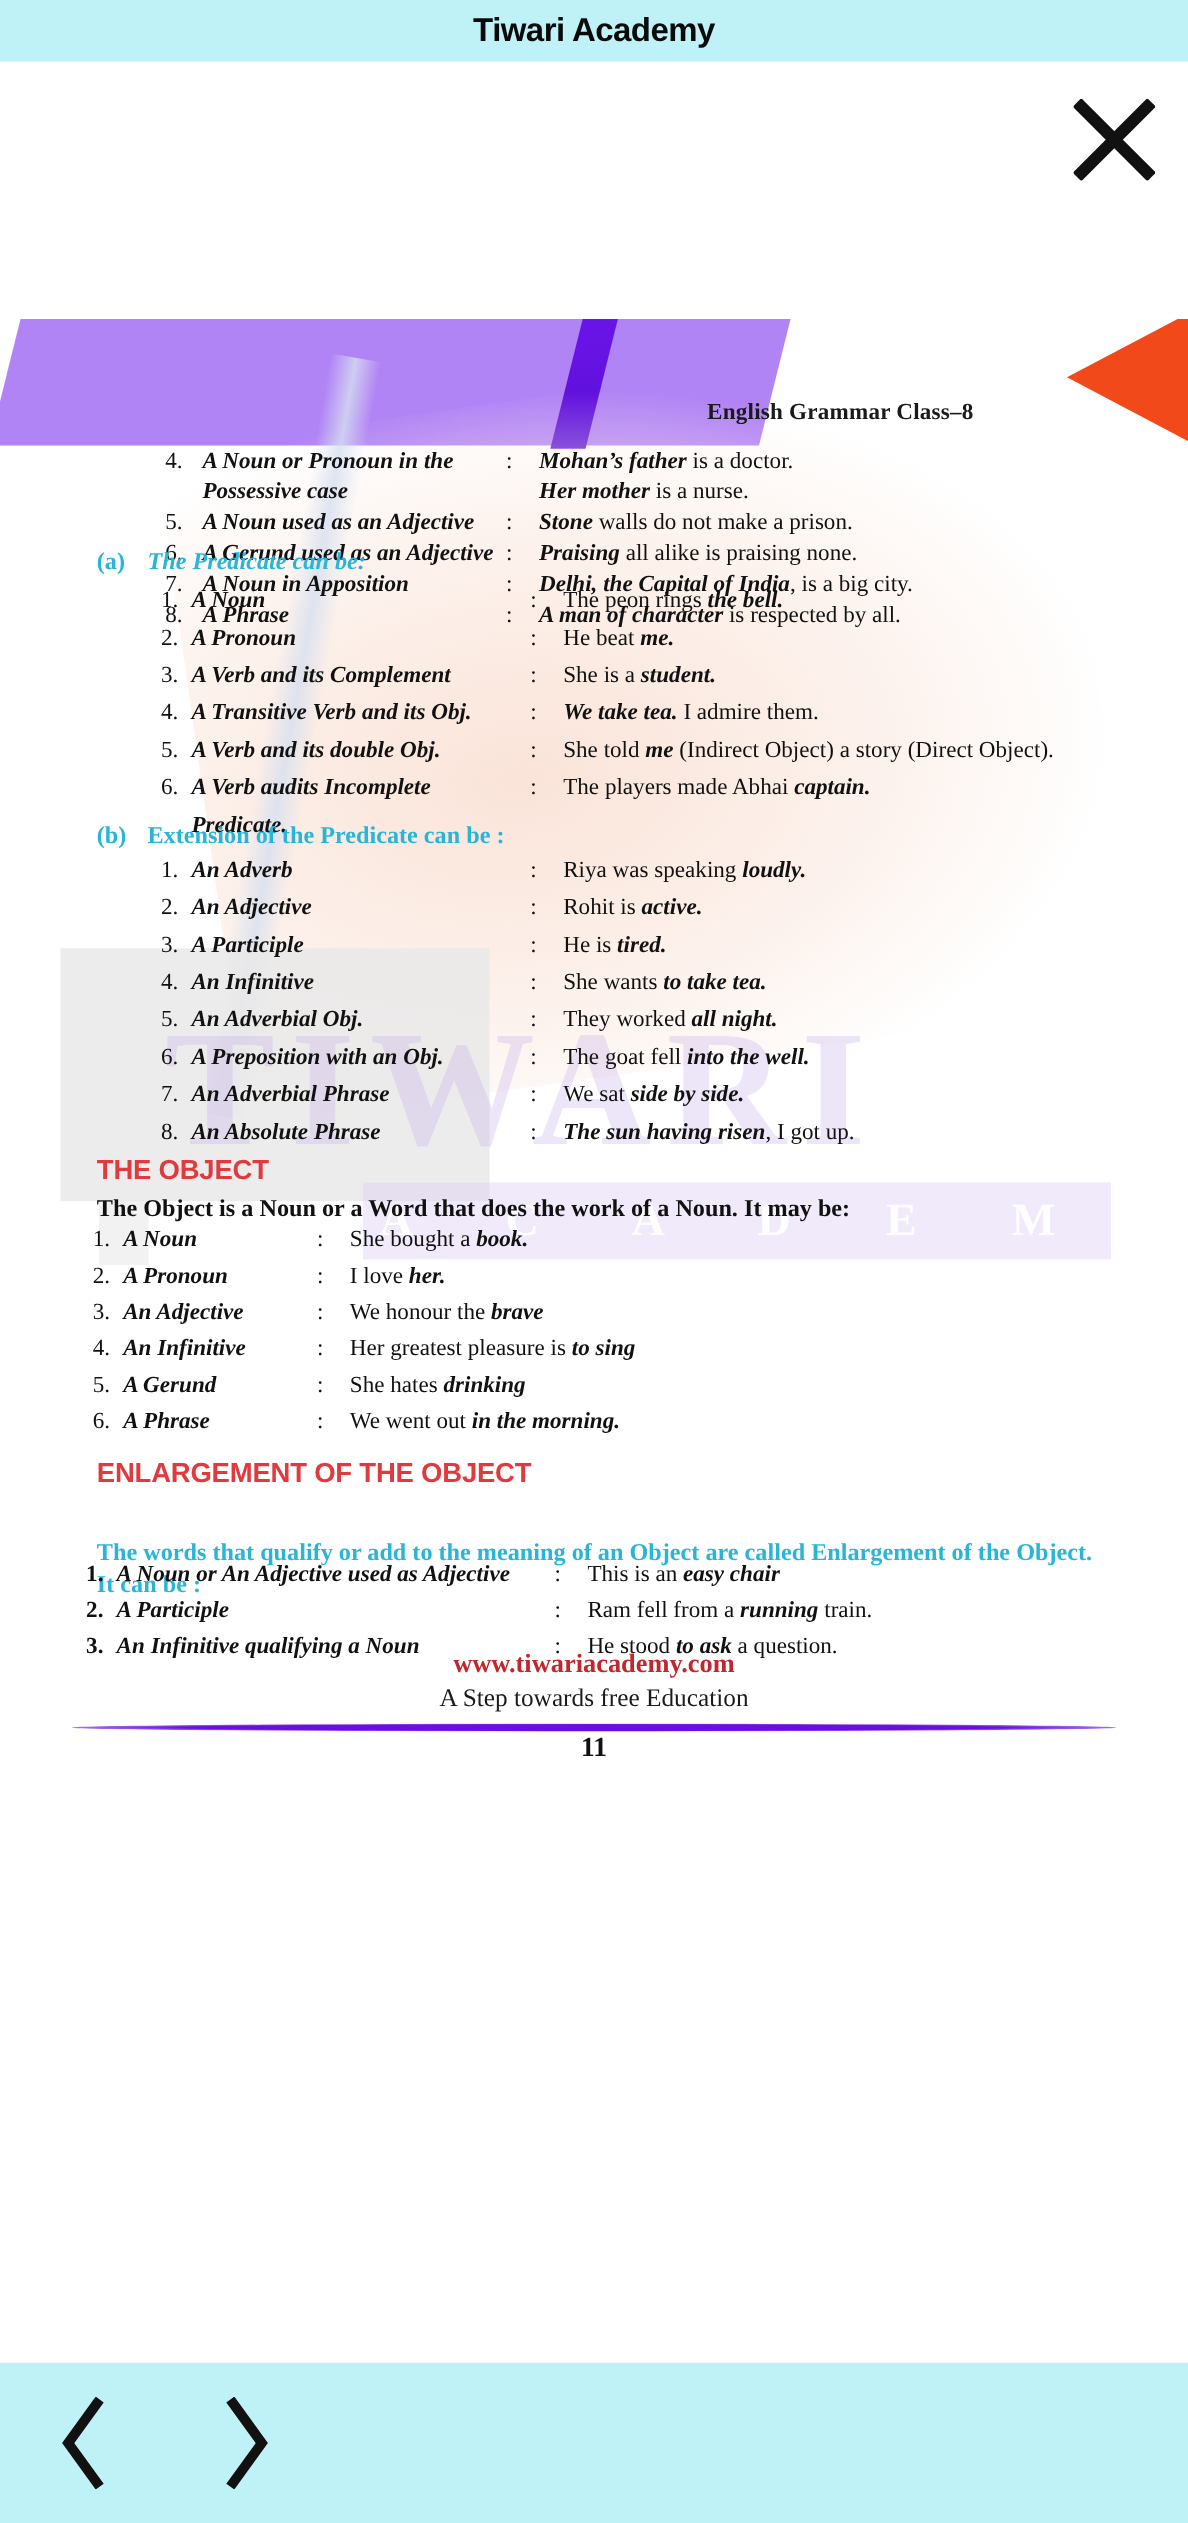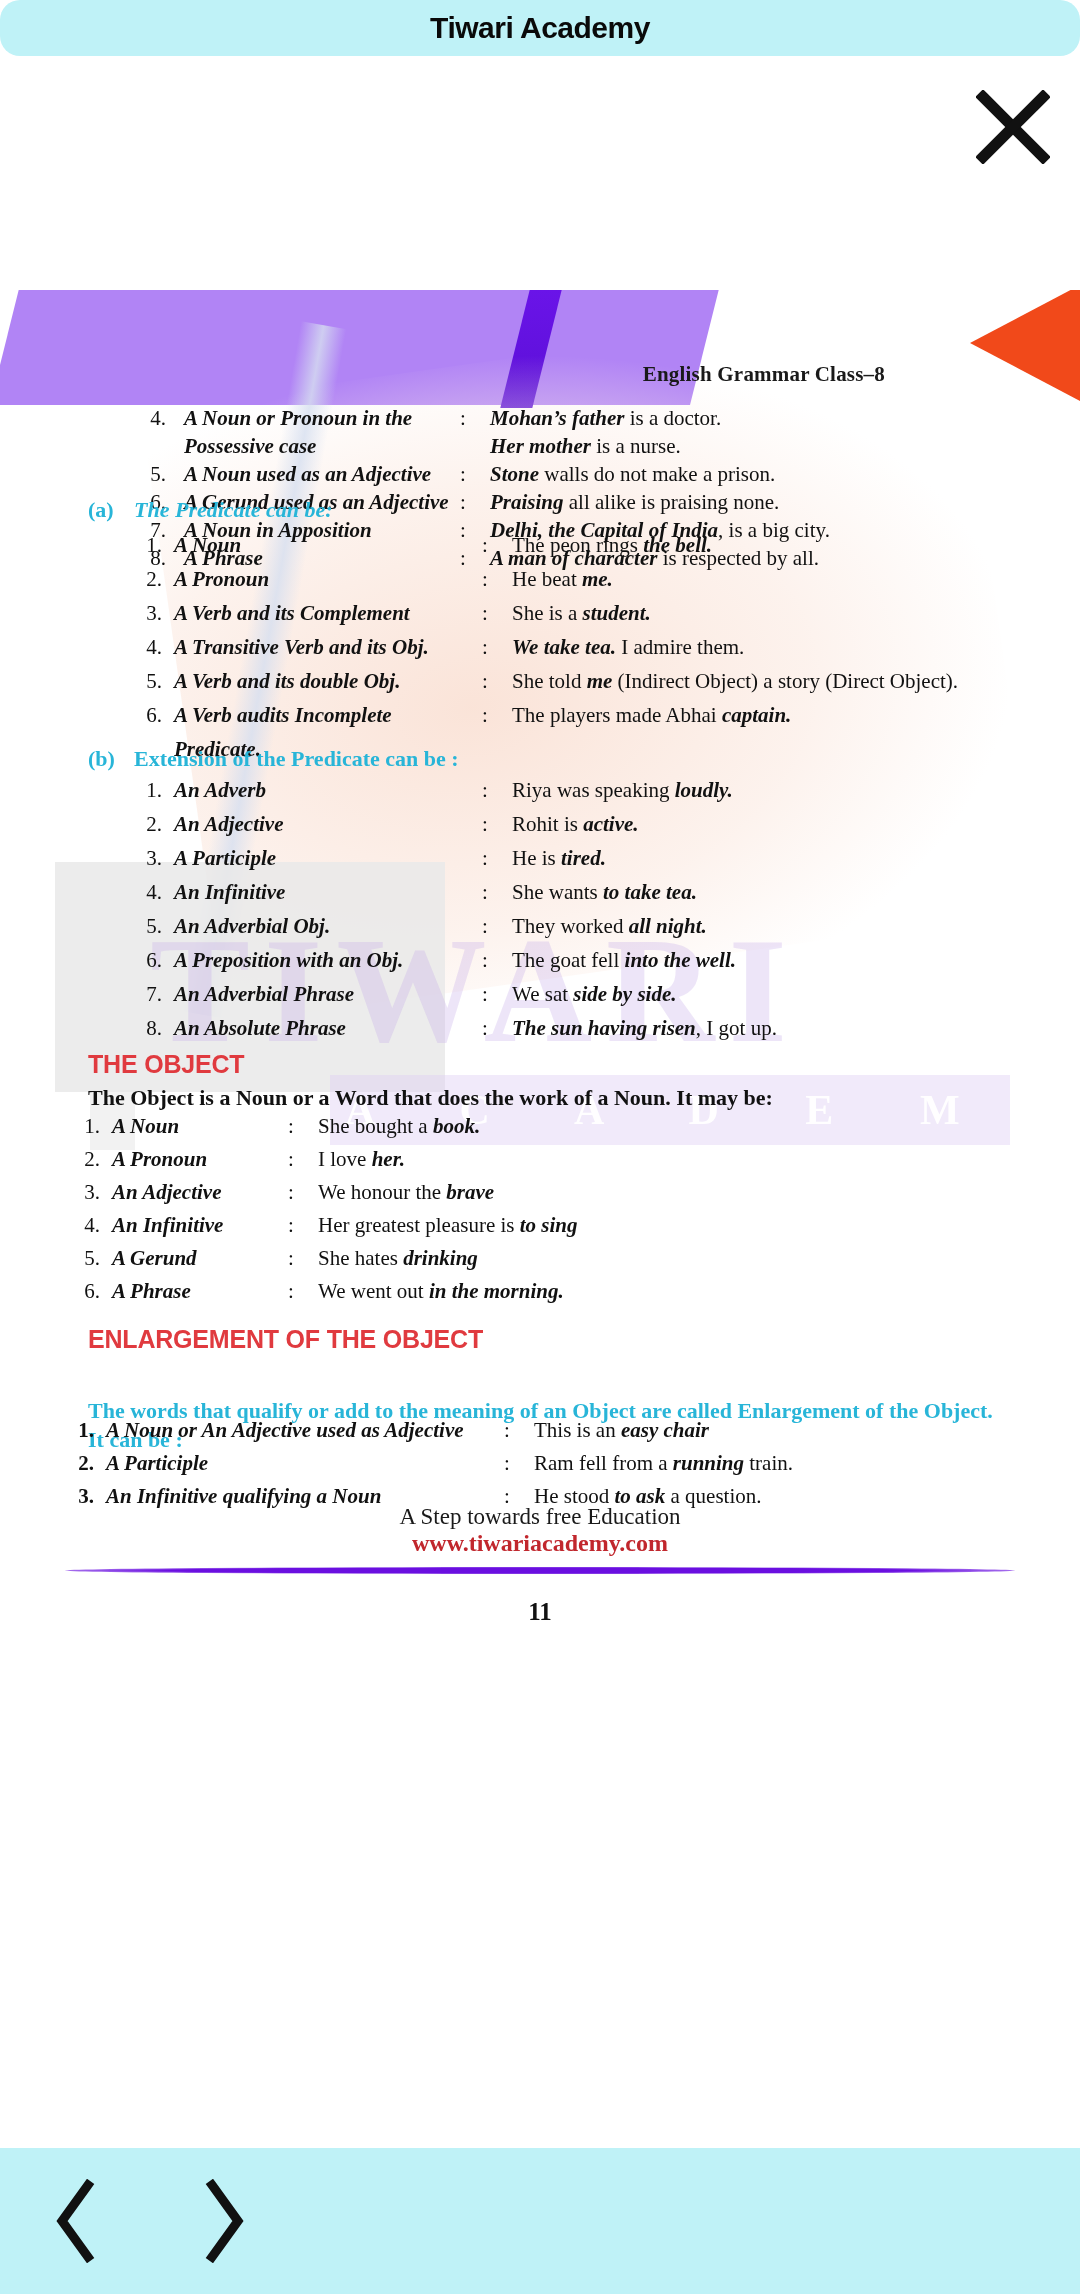--- a/index.html
+++ b/index.html
@@ -9,21 +9,21 @@
     font-family: "Liberation Serif", serif;
     overflow: hidden;
   }
 
   #app { position: relative; width: 1080px; height: 2294px; background:#fff; }
 
   
   #topbar {
     position:absolute; left:0; top:0; width:1080px; height:56px;
     background:#bff2f7;
-    display:flex; align-items:center; justify-content:center;border-radius:20px;
+    display:flex; align-items:center; justify-content:center;
   }
   #topbar .title {
     font-family:"Liberation Sans", sans-serif;
     font-weight:bold; font-size:30px; color:#0a0a0a;
     letter-spacing:-0.5px;
   }
 
   
   #close-btn {
     position:absolute; right:24px; top:84px;
@@ -220,21 +220,21 @@
     font-family:"Liberation Serif", serif;
     font-size:23px; color:#1a1a1a; margin-top:4px;
   }
   #rule {
     margin:10px auto 0; width:950px; height:7px;
     background: radial-gradient(ellipse at 50% 50%, #6a0fe0 0%, #6a0fe0 55%, rgba(120,40,230,0.25) 85%, rgba(255,255,255,0) 100%);
     border-radius:50%;
   }
   #pagenum {
     font-family:"Liberation Serif", serif;
-    font-weight:bold; font-size:25px; color:#111; margin-top:24px;
+    font-weight:bold; font-size:25px; color:#111; margin-top:1px;
   }
 
   
   #bottombar {
     position:absolute; left:0; bottom:0; width:1080px; height:146px;
     background:#bff2f7; display:flex; align-items:center;
   }
   #prev-btn, #next-btn {
     width:150px; display:flex; align-items:center; justify-content:center;
     cursor:pointer;
@@ -481,22 +481,22 @@
         </div>
         <div class="listrow">
           <span class="num">3.</span>
           <span class="lbl">An Infinitive qualifying a Noun</span>
           <span class="colon">:</span>
           <span class="ex">He stood <i>to ask</i> a question.</span>
         </div>
       </div>
 
     <div id="footer-wrap">
+      <div id="site">www.tiwariacademy.com</div>
       <div id="tagline">A Step towards free Education</div>
-      <div id="site">www.tiwariacademy.com</div>
       <div id="rule"></div>
       <div id="pagenum">11</div>
     </div>
   </div>
 
   <div id="bottombar">
     <div id="prev-btn">
       <svg width="42" height="84" viewBox="0 0 42 84">
         <polyline points="34,6 8,42 34,78" fill="none" stroke="#111" stroke-width="9" stroke-linecap="square" stroke-linejoin="miter"></polyline>
       </svg>

